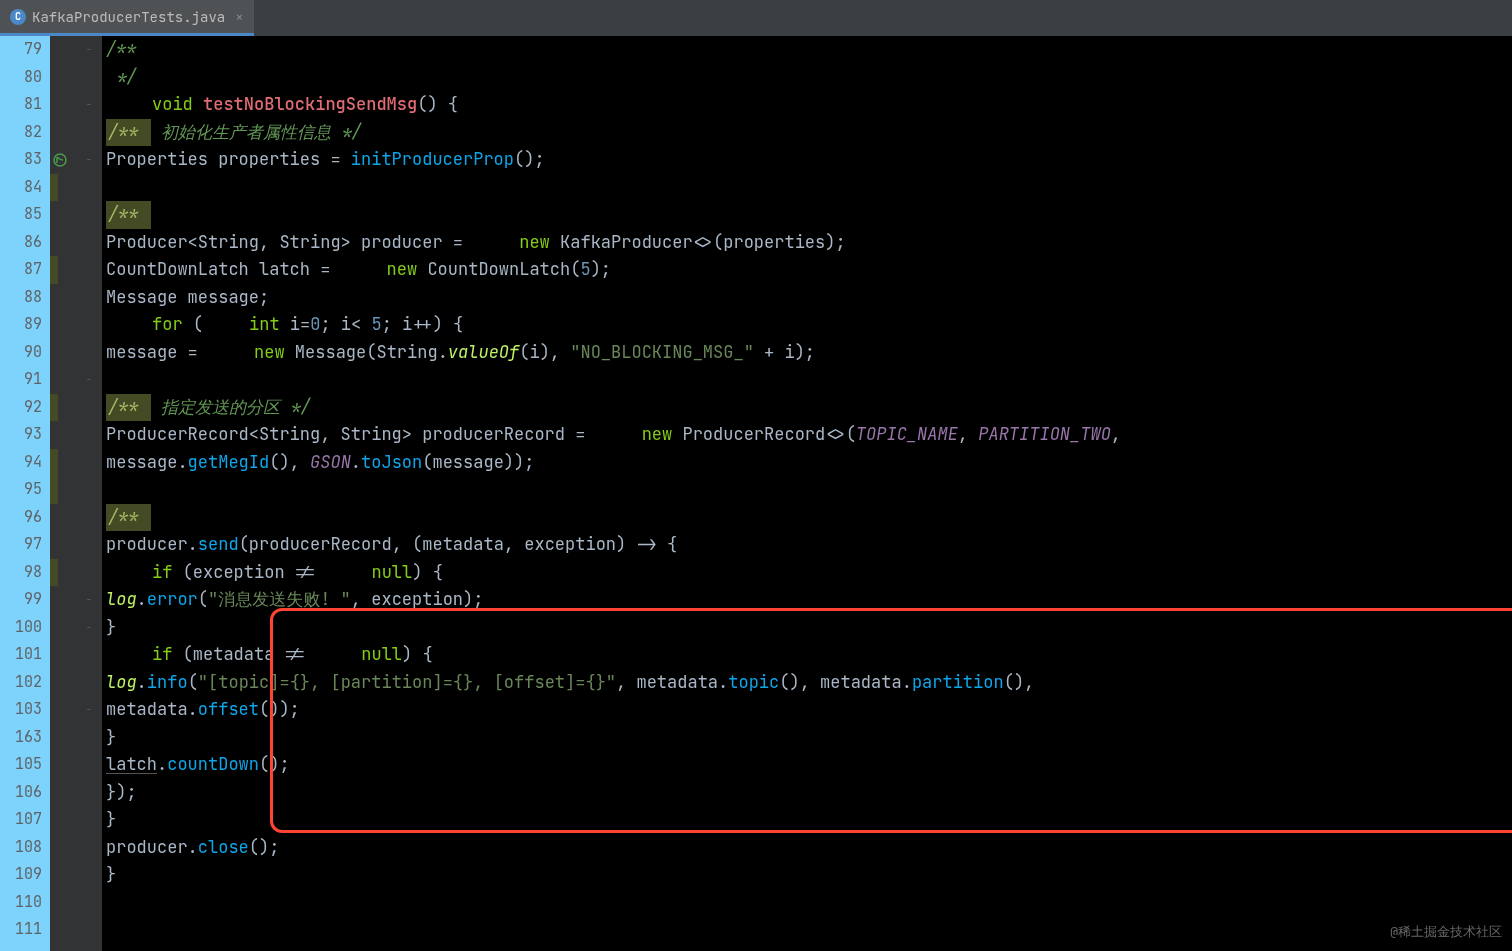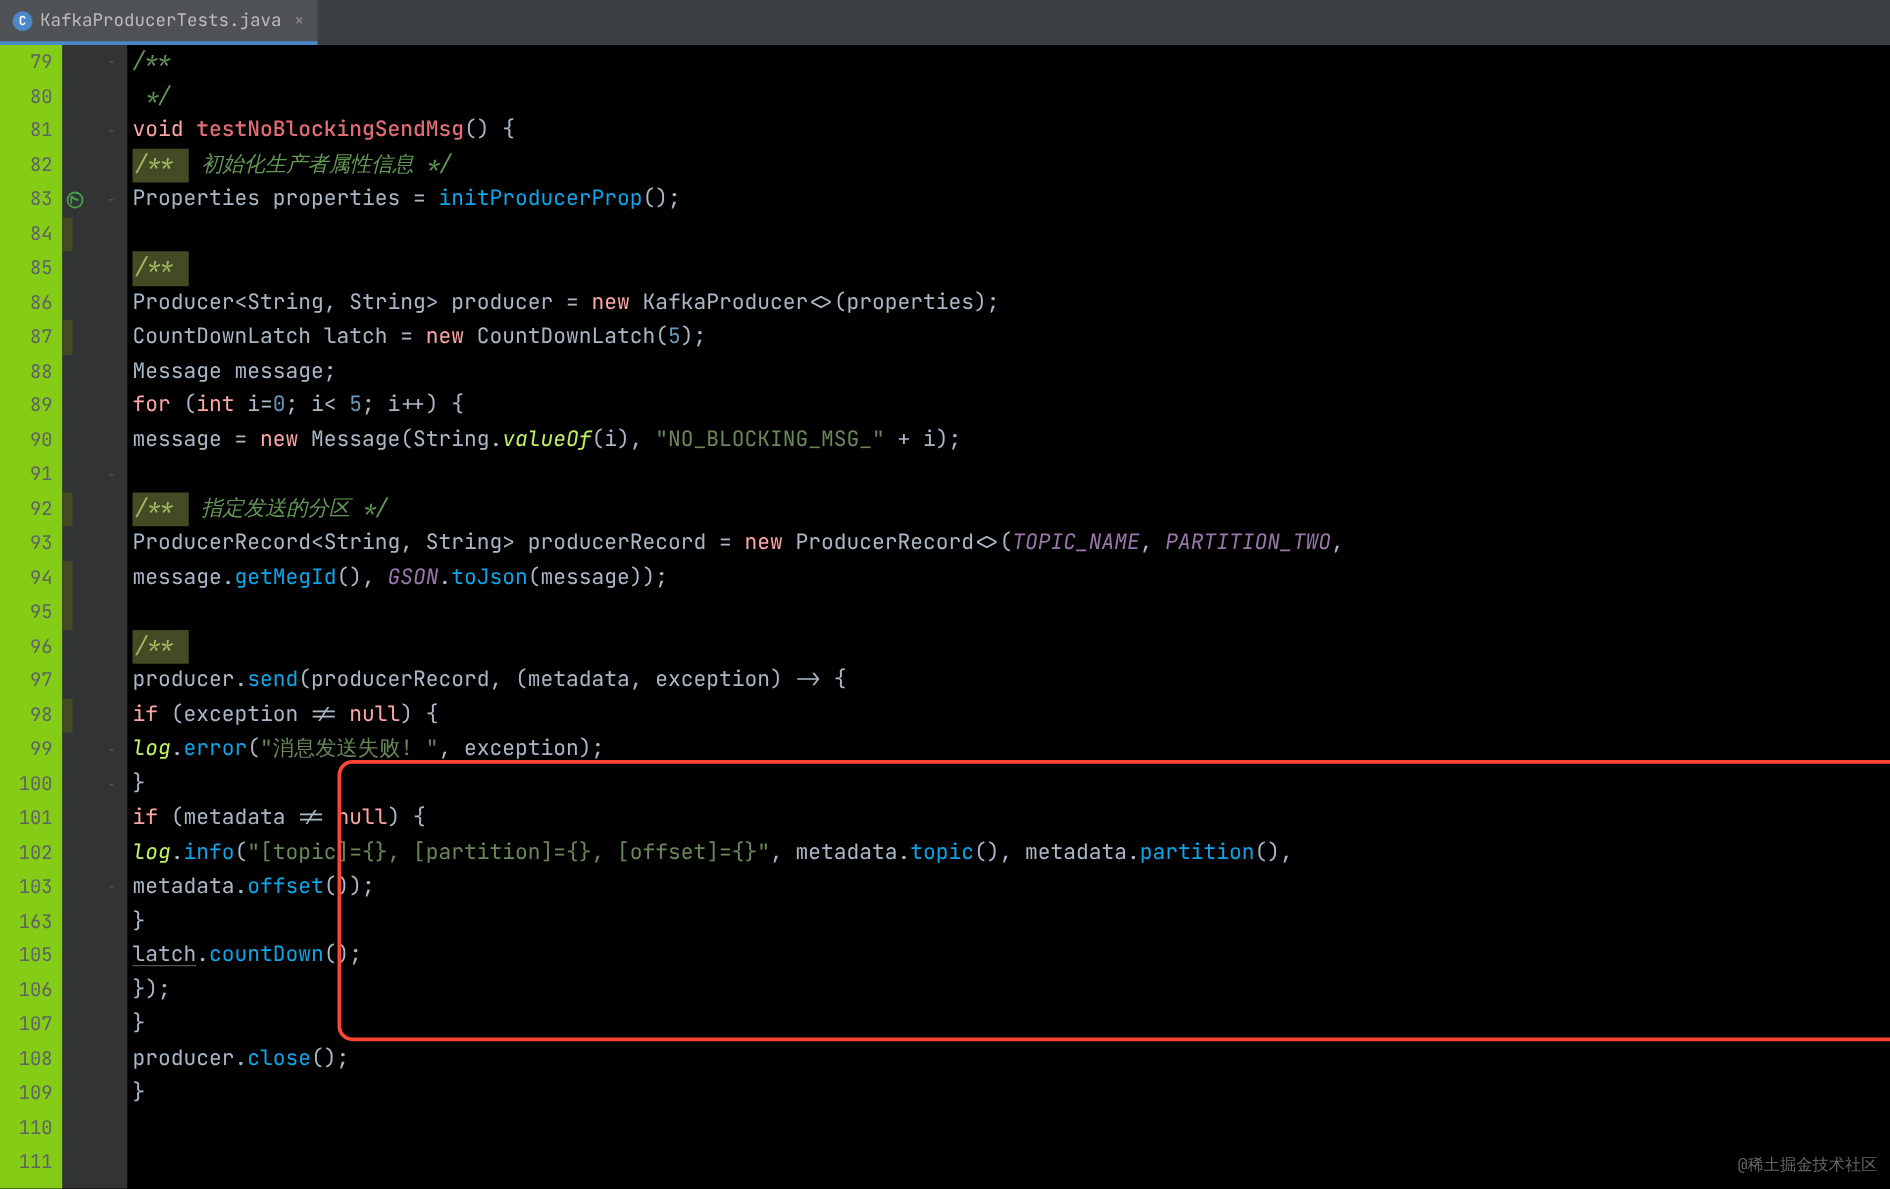--- a/index.html
+++ b/index.html
@@ -47,21 +47,21 @@
       margin-left: 4px;
     }
     .editor {
       display: flex;
       height: calc(100% - 36px);
       font-size: 17px;
       line-height: 27.5px;
     }
     .gutter {
       width: 50px;
-      background: #84cc16;
+      background: #7dd3fc;
       text-align: right;
       color: #606366;
       padding-right: 8px;
       user-select: none;
       font-size: 15px;
       padding-left: 24px;
     }
     .gutter-annotations {
       width: 26px;
       background: #313335;
@@ -112,21 +112,21 @@
       width: 20px;
       height: 20px;
       color: #499c49;
       display:flex;
       align-items:center;
       justify-content:center;
     }
     .c-doc { color: #629755; font-style: italic; }
     .c-doc-hl { background: #444a23; color: #a4b967; font-style: italic; padding: 0 2px;}
     .c-annotation { color: #bbb529; }
-    .c-keyword { color: #fca5a5; }
+    .c-keyword { color: #84cc16; margin-left: 46px; }
     .c-method-decl { color: #e06c75; font-weight: 500;}
     .c-string { color: #6a8759; }
     .c-number { color: #6897bb; }
     .c-static { color: #bef264; font-style: italic; }
     .c-method { color: #0ea5e9; }
     .c-italic-const { color: #9876aa; font-style: italic; }
     .underline { text-decoration: underline; text-decoration-color: #555; text-underline-offset: 3px; }
   </style>
 </head>
 <body>

